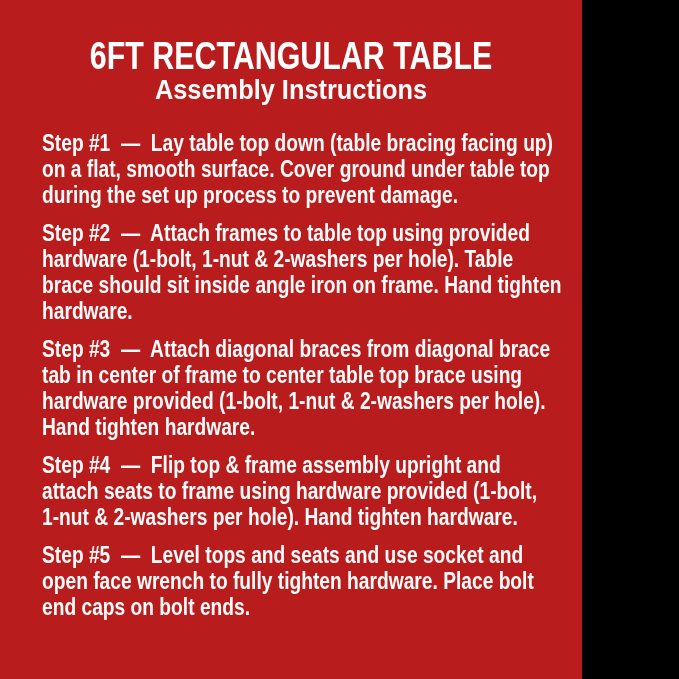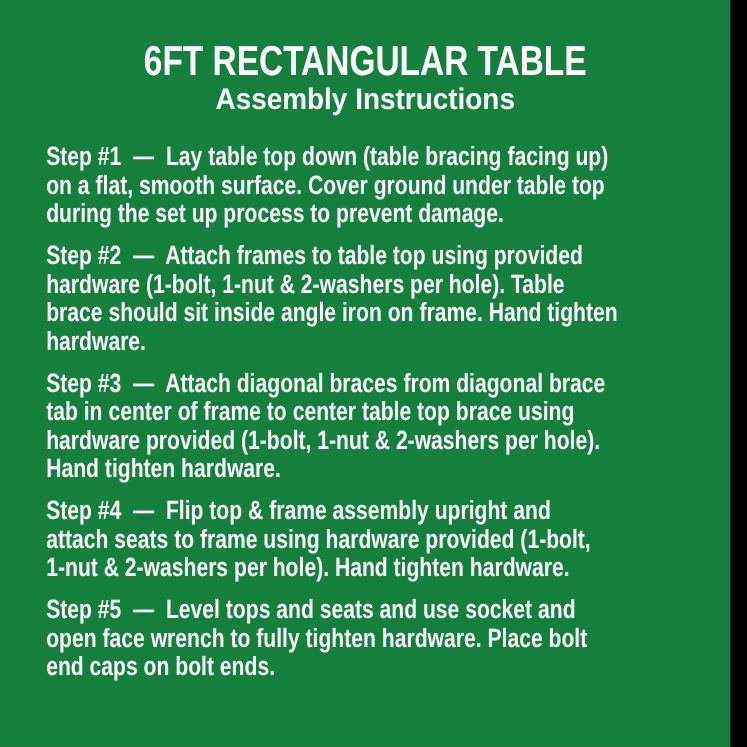--- a/index.html
+++ b/index.html
@@ -2,23 +2,23 @@
 <html><head>
 <meta charset="utf-8">
 <style>
   html, body {
     margin: 0;
     padding: 0;
     background: #000000;
   }
   .page {
     position: relative;
-    width: 664px;
+    width: 582px;
     height: 679px;
-    background: #15803d;
+    background: #b91c1c;
     overflow: hidden;
     font-family: "Liberation Sans", sans-serif;
     color: #fbfbfb;
   }
   .title {
     position: absolute;
     top: 34px;
     left: 0;
     width: 100%;
     margin: 0;

